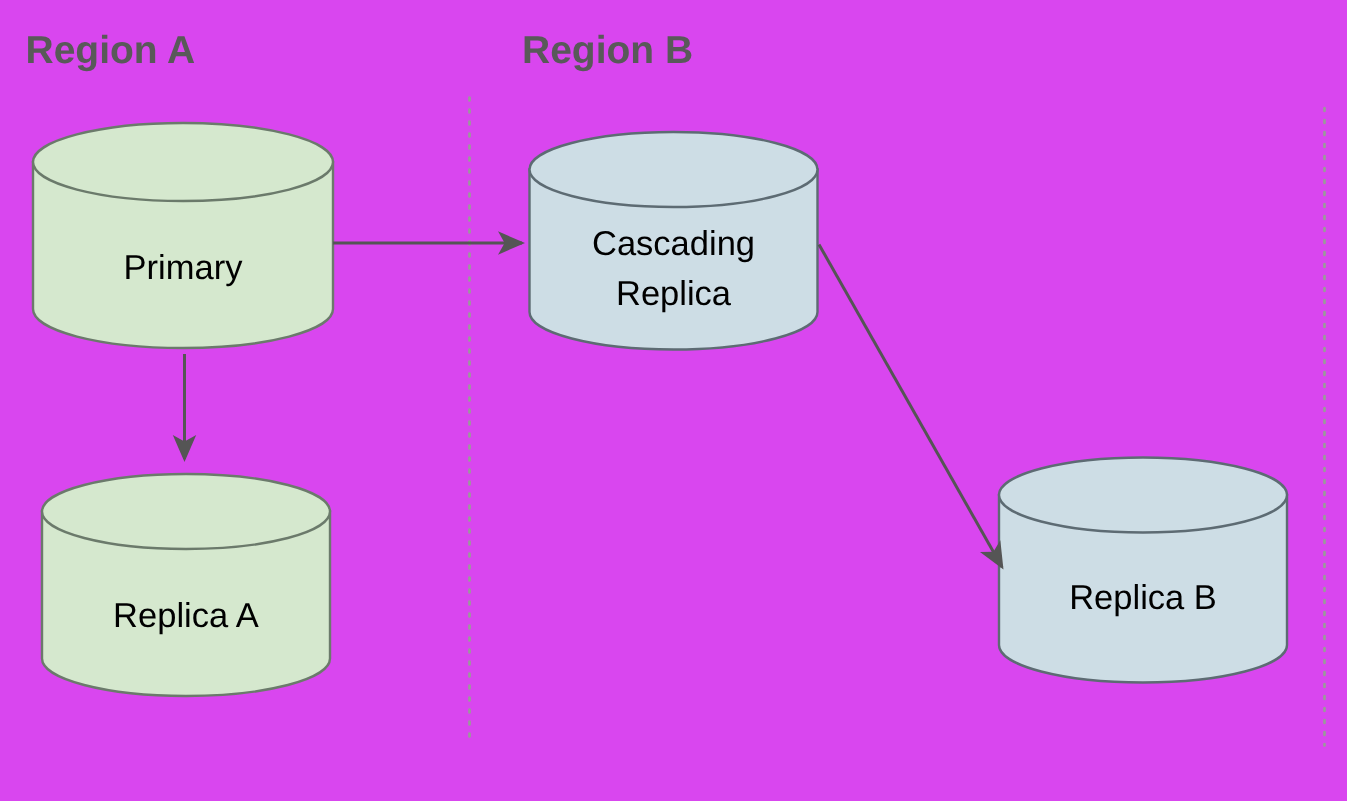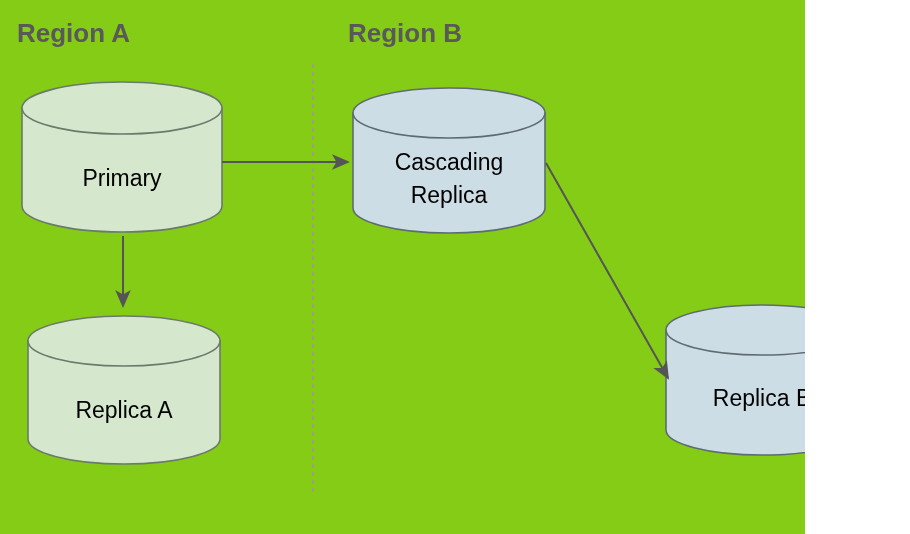--- a/index.html
+++ b/index.html
@@ -5,23 +5,23 @@
   html, body {
     margin: 0;
     padding: 0;
     background: #ffffff;
   }
   body {
     font-family: "Liberation Sans", sans-serif;
   }
   #canvas {
     position: relative;
-    width: 805px;
+    width: 898px;
     height: 534px;
-    background: #84cc16;
+    background: #d946ef;
     overflow: hidden;
   }
   #diagram-svg {
     position: absolute;
     top: 0;
     left: 0;
     width: 910px;
     height: 534px;
   }
   .region-label {

